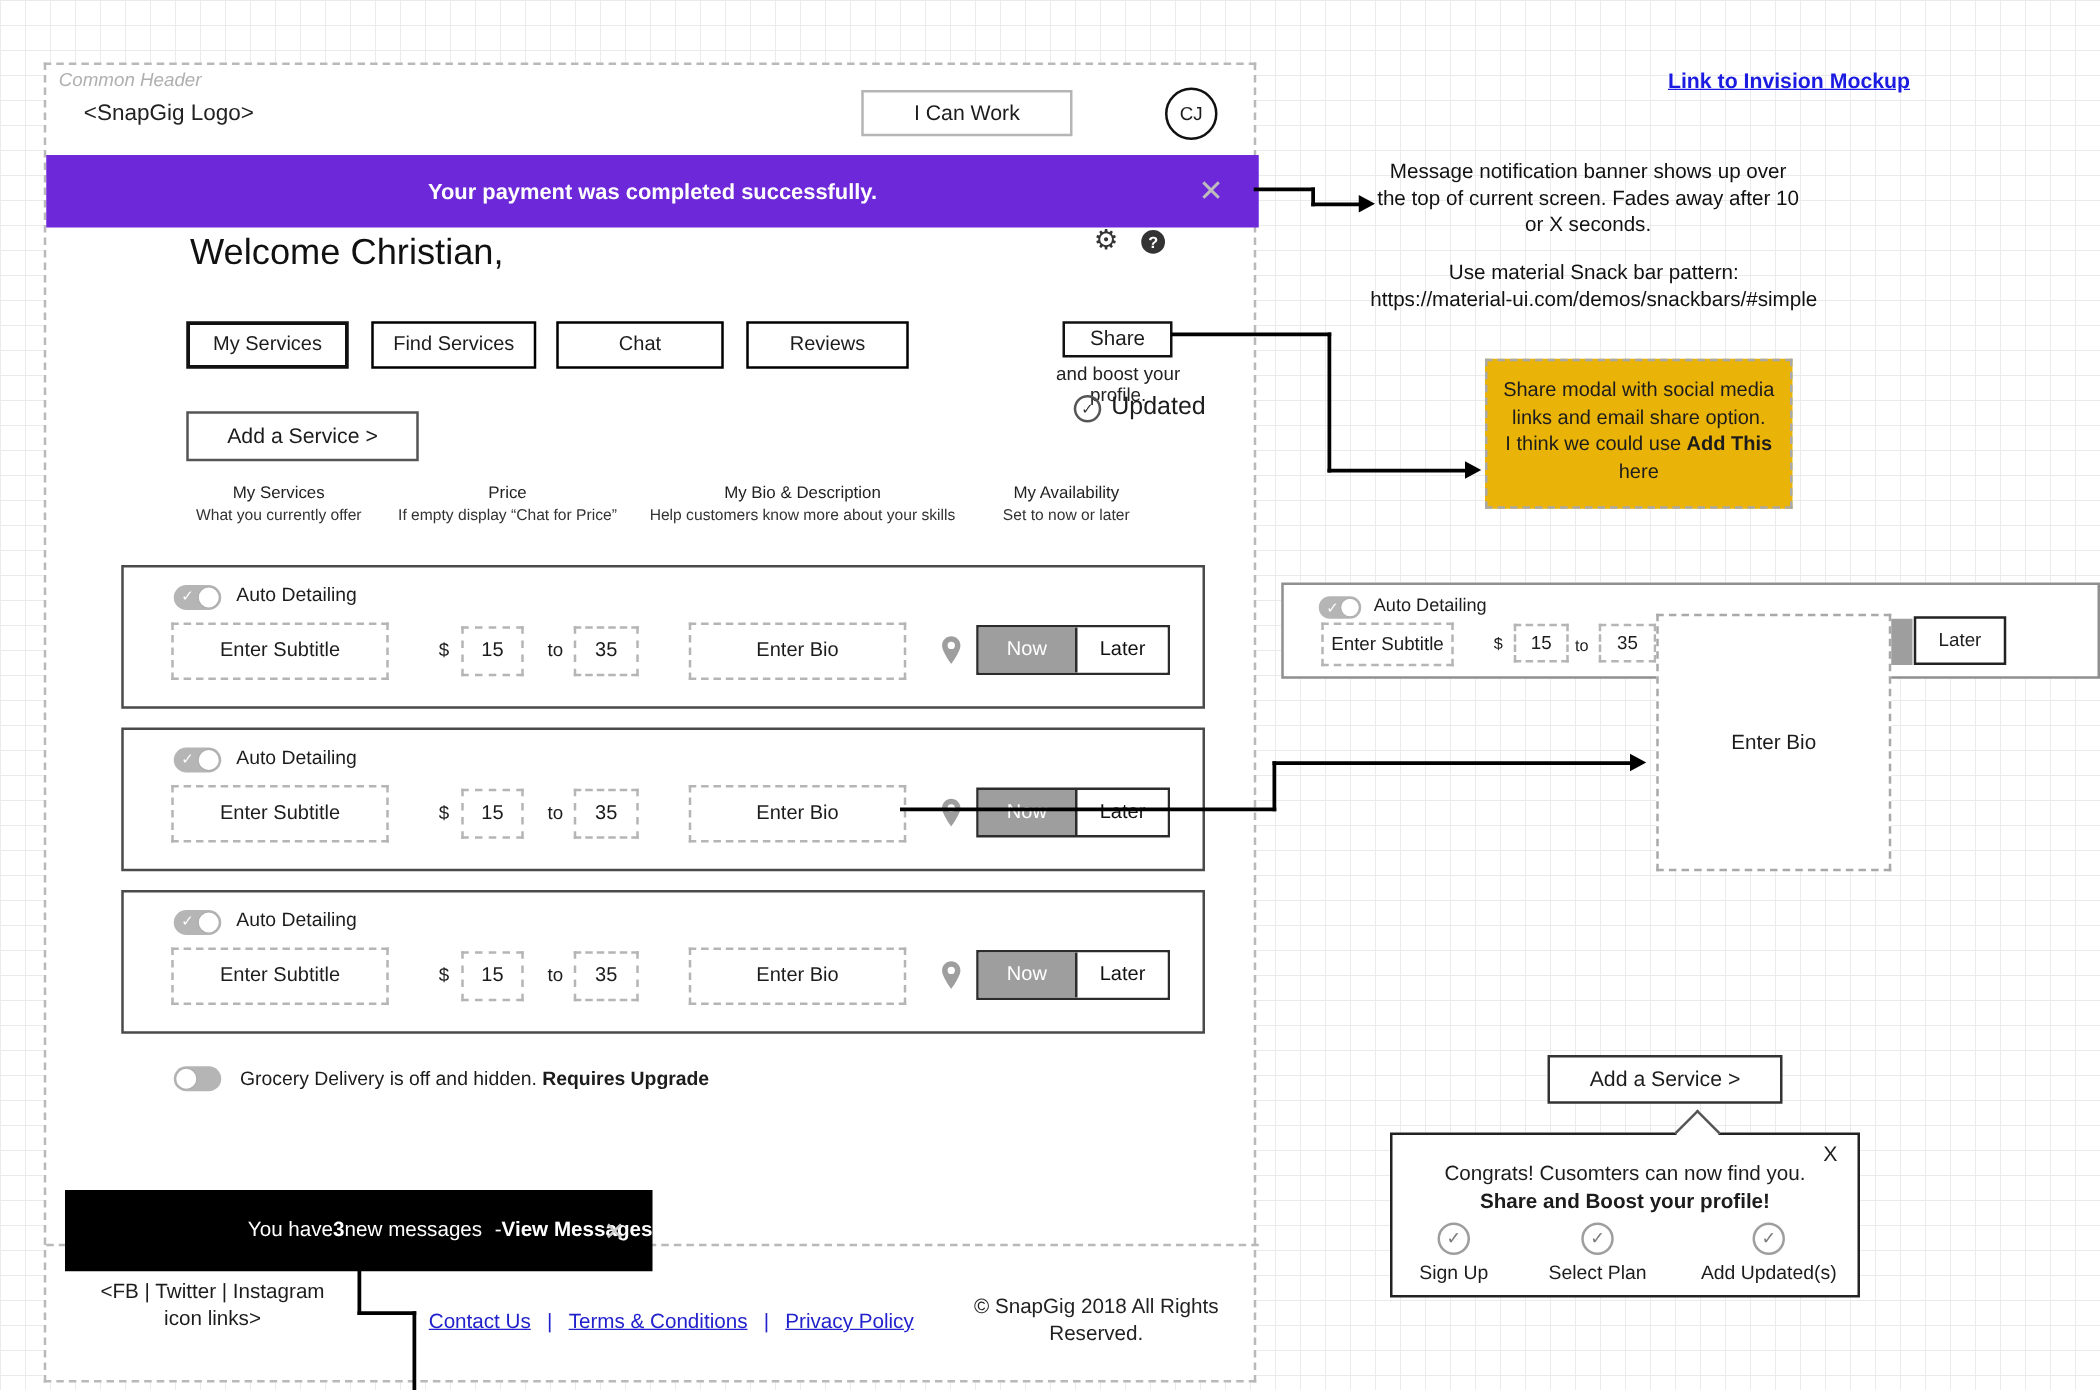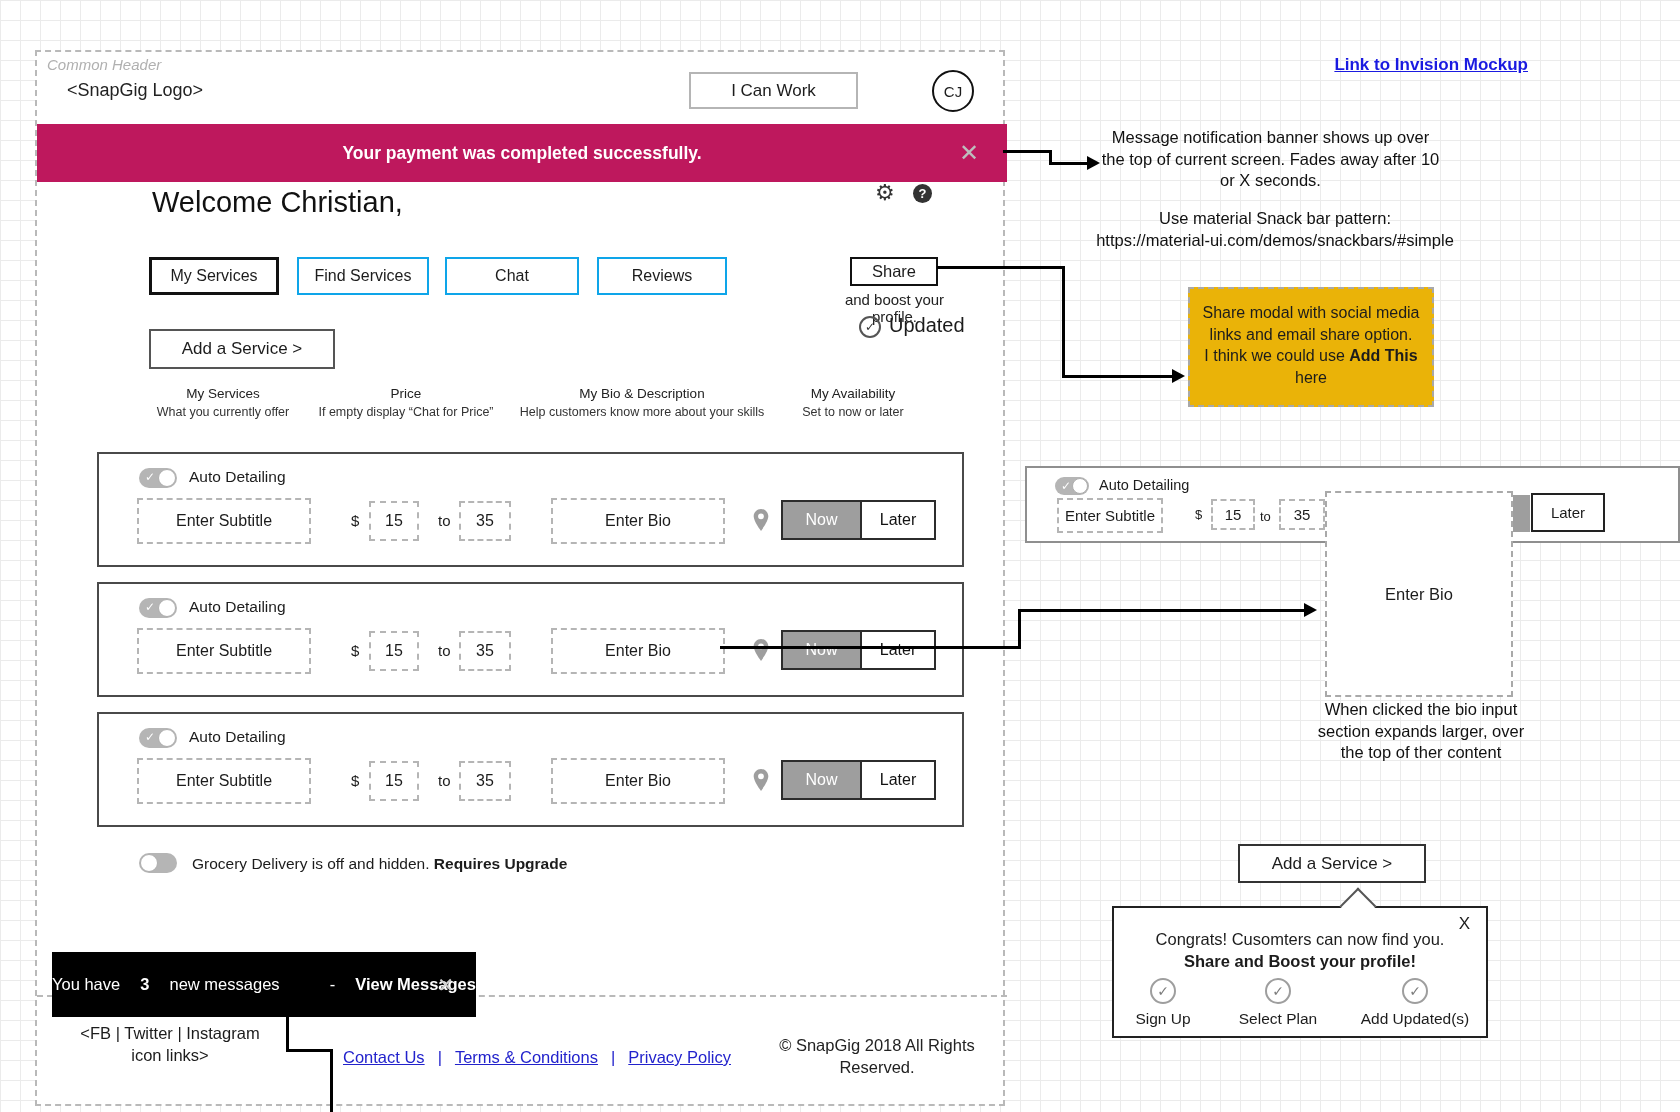--- a/index.html
+++ b/index.html
@@ -22,32 +22,32 @@
     left:35px; top:50px; width:970px; height:1056px;
     background:#fff; border:2px dashed #b9b9b9;
   }
   .region-label { left:10px; top:4px; font-size:15px; font-style:italic; color:#b0b0b0; }
   .logo { left:30px; top:28px; font-size:18px; color:#222; }
   .btn { display:flex; align-items:center; justify-content:center; background:#fff; cursor:pointer; }
   .icanwork { left:652px; top:20px; width:169px; height:37px; border:2px solid #b5b5b5; font-size:17px; }
   .avatar { left:895px; top:18px; width:42px; height:42px; border:2px solid #111; border-radius:50%;
             display:flex; align-items:center; justify-content:center; font-size:15px; }
 
-  .pay-banner { left:0; top:72px; width:970px; height:58px; background:#be185d; z-index:3;
+  .pay-banner { left:0; top:72px; width:970px; height:58px; background:#6d28d9; z-index:3;
                 display:flex; align-items:center; justify-content:center; }
   .pay-banner .msg { color:#fff; font-weight:bold; font-size:17.5px; }
   .banner-x { position:absolute; right:28px; top:50%; transform:translateY(-50%);
               color:#bdbdbd; font-size:24px; font-family:"DejaVu Sans", sans-serif; cursor:pointer; }
 
   .welcome { left:115px; top:134px; font-size:29px; color:#111; }
   .gear { left:838px; top:128px; font-size:22px; color:#333; font-family:"DejaVu Sans", sans-serif; cursor:pointer; }
   .help { left:876px; top:132px; width:19px; height:19px; background:#333; color:#fff; border-radius:50%;
           font-size:13px; font-weight:bold; display:flex; align-items:center; justify-content:center; cursor:pointer; }
 
-  .tab { top:205px; height:38px; border:2px solid #0ea5e9; font-size:16px; }
+  .tab { top:205px; height:38px; border:2px solid #000000; font-size:16px; }
   .tab.active { border:3px solid #111; }
   .tab0 { left:112px; width:130px; } .tab1 { left:260px; width:132px; }
   .tab2 { left:408px; width:134px; } .tab3 { left:560px; width:130px; }
 
   .share-btn { left:813px; top:205px; width:88px; height:29px; border:2px solid #111; font-size:16.5px; }
   .share-sub { left:790px; top:239px; width:135px; text-align:center; font-size:15px; color:#222; }
   .chk-circle { width:22px; height:22px; border:2px solid #555; border-radius:50%;
                 display:flex; align-items:center; justify-content:center; color:#333;
                 font-size:12px; font-family:"DejaVu Sans", sans-serif; }
   .updated-ic { left:822px; top:264px; }
@@ -84,22 +84,22 @@
               border:2px solid #2c2c2c; display:flex; }
   .nowlater .now { width:77px; background:#9e9e9e; color:#fff; display:flex; align-items:center;
                    justify-content:center; font-size:16px; cursor:pointer; }
   .nowlater .later { flex:1; background:#fff; color:#111; border-left:2px solid #2c2c2c;
                      display:flex; align-items:center; justify-content:center; font-size:16px; cursor:pointer; }
 
   .grocery-toggle { left:102px; top:801px; }
   .grocery-tx { left:155px; top:803px; font-size:15.5px; }
   .grocery-tx b { font-weight:bold; }
 
-  .msg-banner { left:15px; top:900px; width:424px; height:65px; background:#000; z-index:4;
-                display:flex; align-items:center; justify-content:space-between; color:#fff; font-size:16.5px; }
+  .msg-banner { left:15px; top:900px; width:470px; height:65px; background:#000; z-index:4;
+                display:flex; align-items:center; justify-content:flex-end; color:#fff; font-size:16.5px; }
   .msg-banner .b { font-weight:bold; }
   .msg-banner .gap { display:inline-block; width:10px; }
   .msg-x { position:absolute; right:22px; top:50%; transform:translateY(-50%); color:#cfcfcf;
            font-size:20px; font-family:"DejaVu Sans", sans-serif; cursor:pointer; }
 
   .foot-sep { left:0px; top:943px; width:970px; border-top:2px dashed #b9b9b9; }
   .fb { left:18px; top:970px; width:230px; text-align:center; font-size:16.5px; line-height:22px; }
   .flinks { left:260px; top:996px; width:480px; display:flex; justify-content:center; gap:13px;
             font-size:16.5px; }
   .flinks a { color:#2222cc; text-decoration:underline; cursor:pointer; }
@@ -333,25 +333,20 @@
     <div class="dashbox subtitle">Enter Subtitle</div>
     <div class="cur">$</div>
     <div class="dashbox pmin">15</div>
     <div class="to">to</div>
     <div class="dashbox pmax">35</div>
   </div>
   <div class="abs mini-now"></div>
   <div class="abs btn mini-later">Later</div>
   <div class="abs bio-big">Enter Bio</div>
 
-  <div class="abs note note-bioexpand">
-    <div>When clicked the bio input</div>
-    <div>section expands larger, over</div>
-    <div>the top of ther content</div>
-  </div>
 
   <div class="abs btn addservice-r">Add a Service &gt;</div>
   <div class="abs pop-caret"></div>
 
   <div class="abs congrats">
     <div class="x">X</div>
     <div class="l1">Congrats! Cusomters can now find you.</div>
     <div class="l2">Share and Boost your profile!</div>
     <div class="step st0">
       <div class="c">✓</div>

